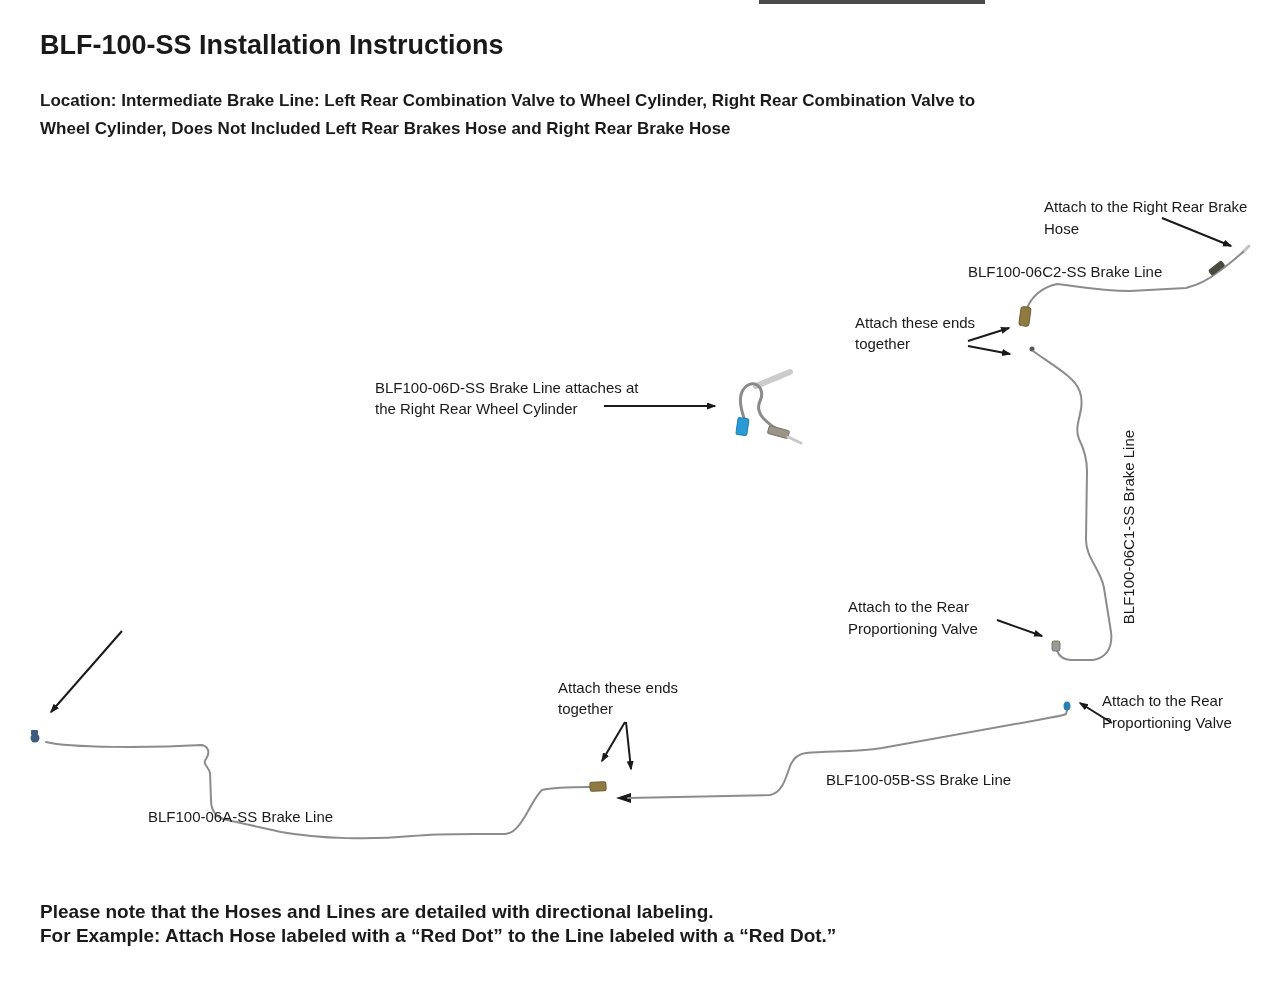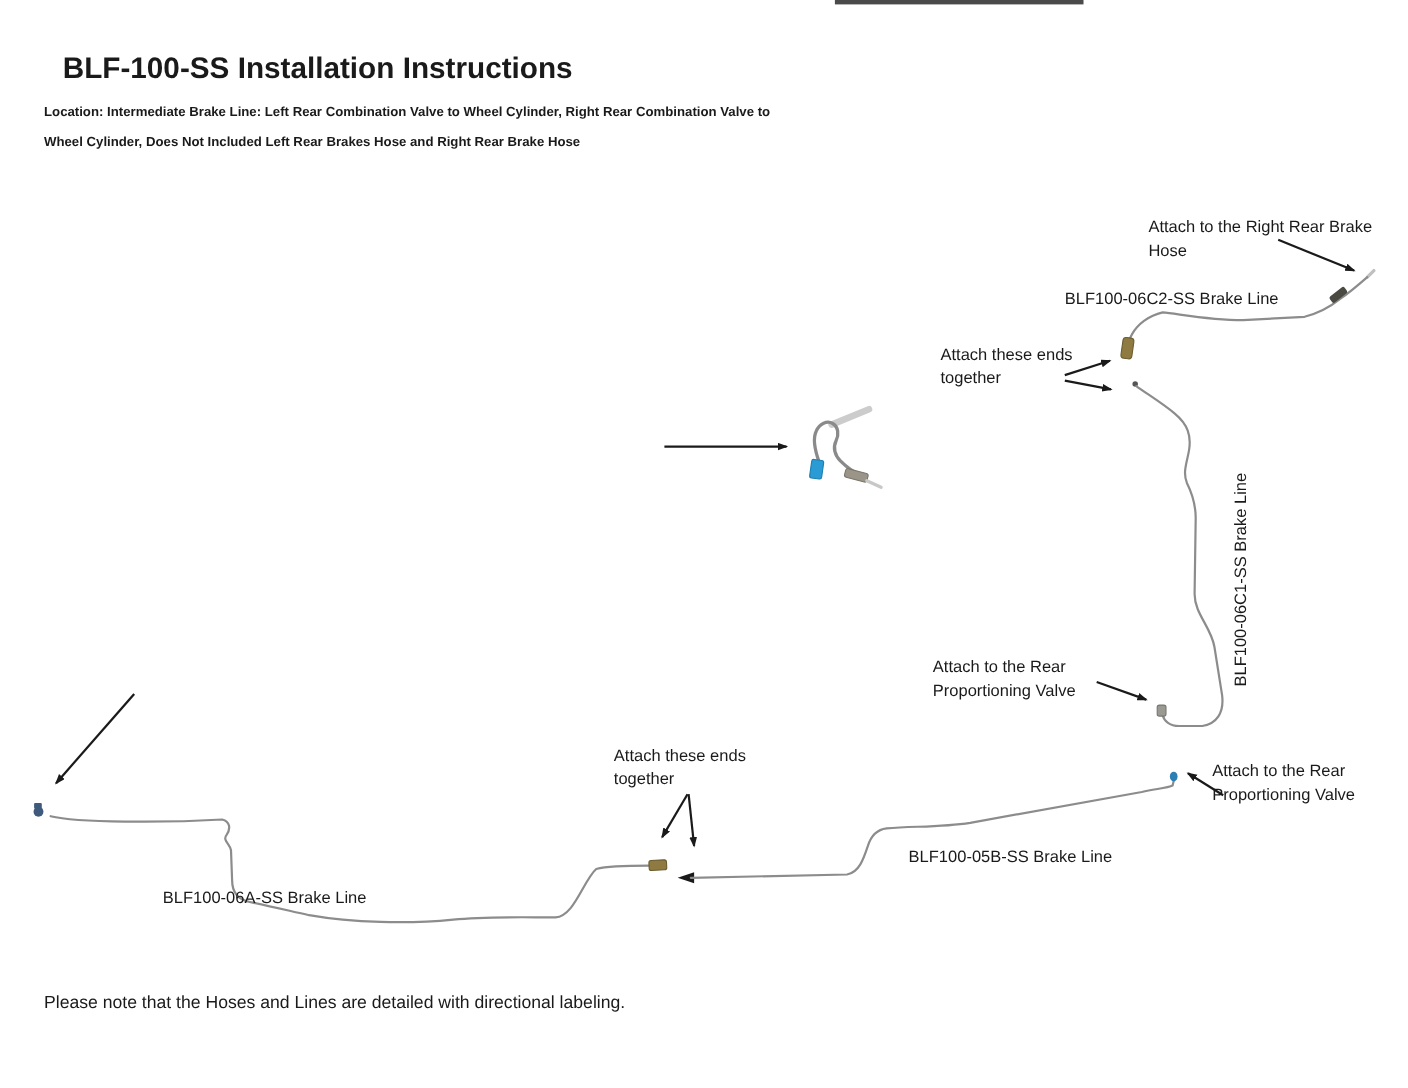--- a/index.html
+++ b/index.html
@@ -2,27 +2,27 @@
 <html><head>
 <meta charset="utf-8">
 <style>
   html,body{margin:0;padding:0;background:#ffffff;}
   .page{
     position:relative;width:1280px;height:989px;background:#ffffff;overflow:hidden;
     font-family:"Liberation Sans",sans-serif;color:#1a1a1a;
   }
   .topbar{position:absolute;left:759px;top:0;width:226px;height:4px;background:#4a4a4a;}
   .title{
-    position:absolute;left:40px;top:30px;margin:17px;
+    position:absolute;left:40px;top:30px;margin:0;
     font-size:27px;font-weight:700;letter-spacing:0;white-space:nowrap;
   }
   .intro{position:absolute;left:40px;top:87px;}
-  .intro .line{font-size:12px;font-weight:700;line-height:28px;white-space:nowrap;}
+  .intro .line{font-size:17px;font-weight:700;line-height:28px;white-space:nowrap;}
   .footer{position:absolute;left:40px;top:900px;}
-  .footer .line{font-size:16px;font-weight:400;line-height:24px;white-space:nowrap;}
+  .footer .line{font-size:19px;font-weight:700;line-height:24px;white-space:nowrap;}
   .lbl{position:absolute;font-size:15px;line-height:21px;color:#1a1a1a;}
   .lbl .l{display:block;}
   .lbl.center{text-align:left;}
   .lbl.lh22 .l{line-height:22px;}
   .vlabel{
     position:absolute;left:1025px;top:517px;width:210px;height:20px;
     font-size:15px;text-align:center;white-space:nowrap;
     transform:rotate(-90deg);transform-origin:center center;
   }
   svg.diagram{position:absolute;left:0;top:0;}
@@ -114,20 +114,24 @@
 
   <div class="lbl" style="left:968px;top:261px;">
     <span class="l">BLF100-06C2-SS Brake Line</span>
   </div>
 
   <div class="lbl center" style="left:855px;top:312px;width:136px;">
     <span class="l">Attach these ends</span>
     <span class="l">together</span>
   </div>
 
+  <div class="lbl" style="left:375px;top:377px;">
+    <span class="l">BLF100-06D-SS Brake Line attaches at</span>
+    <span class="l">the Right Rear Wheel Cylinder</span>
+  </div>
 
   <div class="vlabel">BLF100-06C1-SS Brake Line</div>
 
   <div class="lbl lh22" style="left:848px;top:596px;">
     <span class="l">Attach to the Rear</span>
     <span class="l">Proportioning Valve</span>
   </div>
 
 
   <div class="lbl center" style="left:558px;top:677px;width:136px;">
@@ -143,15 +147,16 @@
     <span class="l">Attach to the Rear</span>
     <span class="l">Proportioning Valve</span>
   </div>
 
   <div class="lbl" style="left:148px;top:806px;text-align:right;">
     <span class="l">BLF100-06A-SS Brake Line</span>
   </div>
 
   <div class="footer">
     <div class="line">Please note that the Hoses and Lines are detailed with directional labeling.</div>
+    <div class="line">For Example: Attach Hose labeled with a “Red Dot” to the Line labeled with a “Red Dot.”</div>
   </div>
 
 </div>
 
 </body></html>

